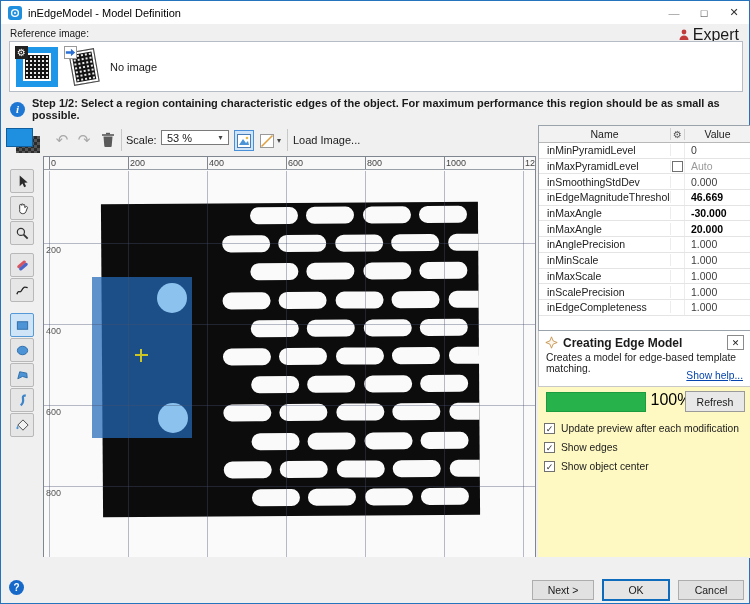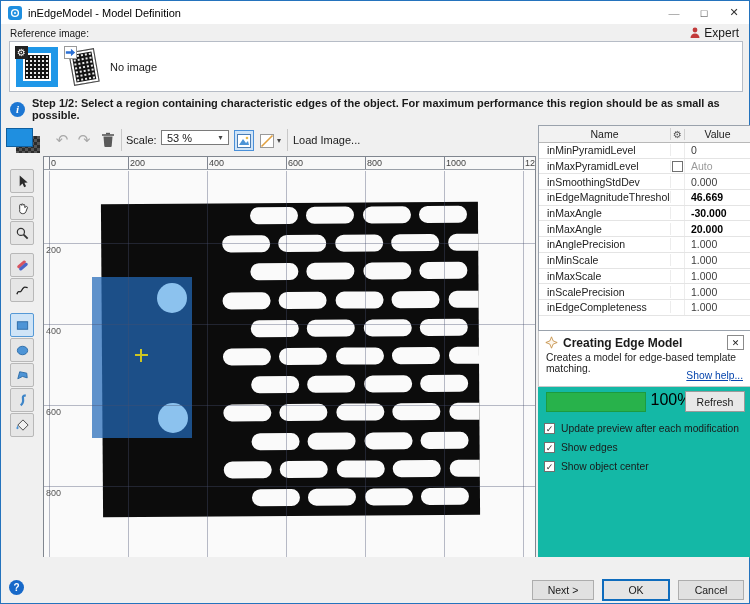--- a/index.html
+++ b/index.html
@@ -11,21 +11,21 @@
   .titlebar { position:absolute; left:0; top:0; right:0; height:23px; background:#ffffff; display:flex; align-items:center; }
   .app-icon { width:14px; height:14px; margin:0 6px 0 7px; background:#1f8fe0; border-radius:3px; display:flex; align-items:center; justify-content:center; }
   .app-icon svg { display:block; }
   .title-text { font-size:11px; color:#000; }
   .winbtns { margin-left:auto; display:flex; height:100%; }
   .winbtn { width:30px; height:100%; display:flex; align-items:center; justify-content:center; font-size:11px; color:#333; }
   .winbtn.min { color:#9a9a9a; }
 
   
   .ref-label { position:absolute; left:9px; top:27px; font-size:10px; }
-  .expert { position:absolute; right:10px; top:25px; display:flex; align-items:center; gap:4px; font-size:12px; }
+  .expert { position:absolute; right:10px; top:25px; display:flex; align-items:center; gap:4px; font-size:16px; }
   .ref-box { position:absolute; left:8px; top:40px; width:734px; height:51px; background:#fff; border:1px solid #b6bcc6; }
   .thumb1 { position:absolute; left:6px; top:5px; width:42px; height:40px; background:#1f97e8; }
   .thumb1-img { position:absolute; left:7px; top:6px; width:28px; height:28px; border:2px solid #fff;
     background-color:#141414; background-image:radial-gradient(#e8e8e8 1px, transparent 1.3px); background-size:4px 4px; }
   .badge { position:absolute; left:-1px; top:-1px; width:13px; height:13px; background:#222; color:#fff; font-size:10px; line-height:13px; text-align:center; }
   .thumb2 { position:absolute; left:54px; top:6px; width:40px; height:40px; }
   .thumb2-img { position:absolute; left:8px; top:3px; width:24px; height:32px; border:2px solid #fff; outline:1px solid #444; transform:rotate(-10deg);
     background-color:#141414; background-image:radial-gradient(#e8e8e8 1px, transparent 1.3px); background-size:4px 4px; }
   .badge2 { position:absolute; left:0px; top:-2px; width:13px; height:13px; background:#fff; border:1px solid #999; display:flex; align-items:center; justify-content:center; }
   .no-image { position:absolute; left:100px; top:19px; font-size:11px; }
@@ -84,21 +84,21 @@
   .phead .c2 { flex:1; text-align:center; }
   .prow { display:flex; height:15.7px; align-items:center; border-bottom:1px solid #e4e4e4; }
   .prow .n { width:132px; padding-left:8px; border-right:1px solid #ececec; color:#222; overflow:hidden; white-space:nowrap; }
   .prow .g { width:14px; display:flex; align-items:center; justify-content:center; border-right:1px solid #ececec; align-self:stretch; }
   .prow .v { flex:1; padding-left:6px; color:#3c3c3c; }
   .prow .v.b { font-weight:bold; color:#000; }
   .prow .v.muted { color:#9a9a9a; }
   .pcheck { width:11px; height:11px; background:#fff; border:1px solid #707070; }
 
   
-  .panel { position:absolute; left:537px; top:330px; width:213px; height:227px; background:#14b8a6; }
+  .panel { position:absolute; left:537px; top:330px; width:213px; height:227px; background:#fef9c3; }
   .panel-top { position:absolute; left:0; top:0; width:213px; height:56px; background:#fff; border:1px solid #c8c8c8; border-top:none; }
   .panel-title-row { display:flex; align-items:center; gap:5px; padding:4px 6px 1px 6px; }
   .panel-title { font-size:12px; font-weight:bold; }
   .panel-close { margin-left:auto; width:17px; height:15px; border:1px solid #8a8a8a; background:#fff; display:flex; align-items:center; justify-content:center; font-size:9px; font-weight:bold; color:#222; }
   .panel-desc { padding:1px 7px 0 7px; font-size:10.3px; color:#222; }
   .help-link { position:absolute; right:8px; top:39px; color:#0645ad; text-decoration:underline; font-size:10.3px; }
   .progress-row { position:absolute; left:0; top:60px; width:213px; height:22px; }
   .pbar { position:absolute; left:8px; top:1px; width:100px; height:20px; border:1px solid #1d9b3f; }
   .pbar-fill { width:100%; height:100%; }
   .ppct { position:absolute; left:112px; top:0px; width:42px; font-size:16px; text-align:center; color:#000; }

